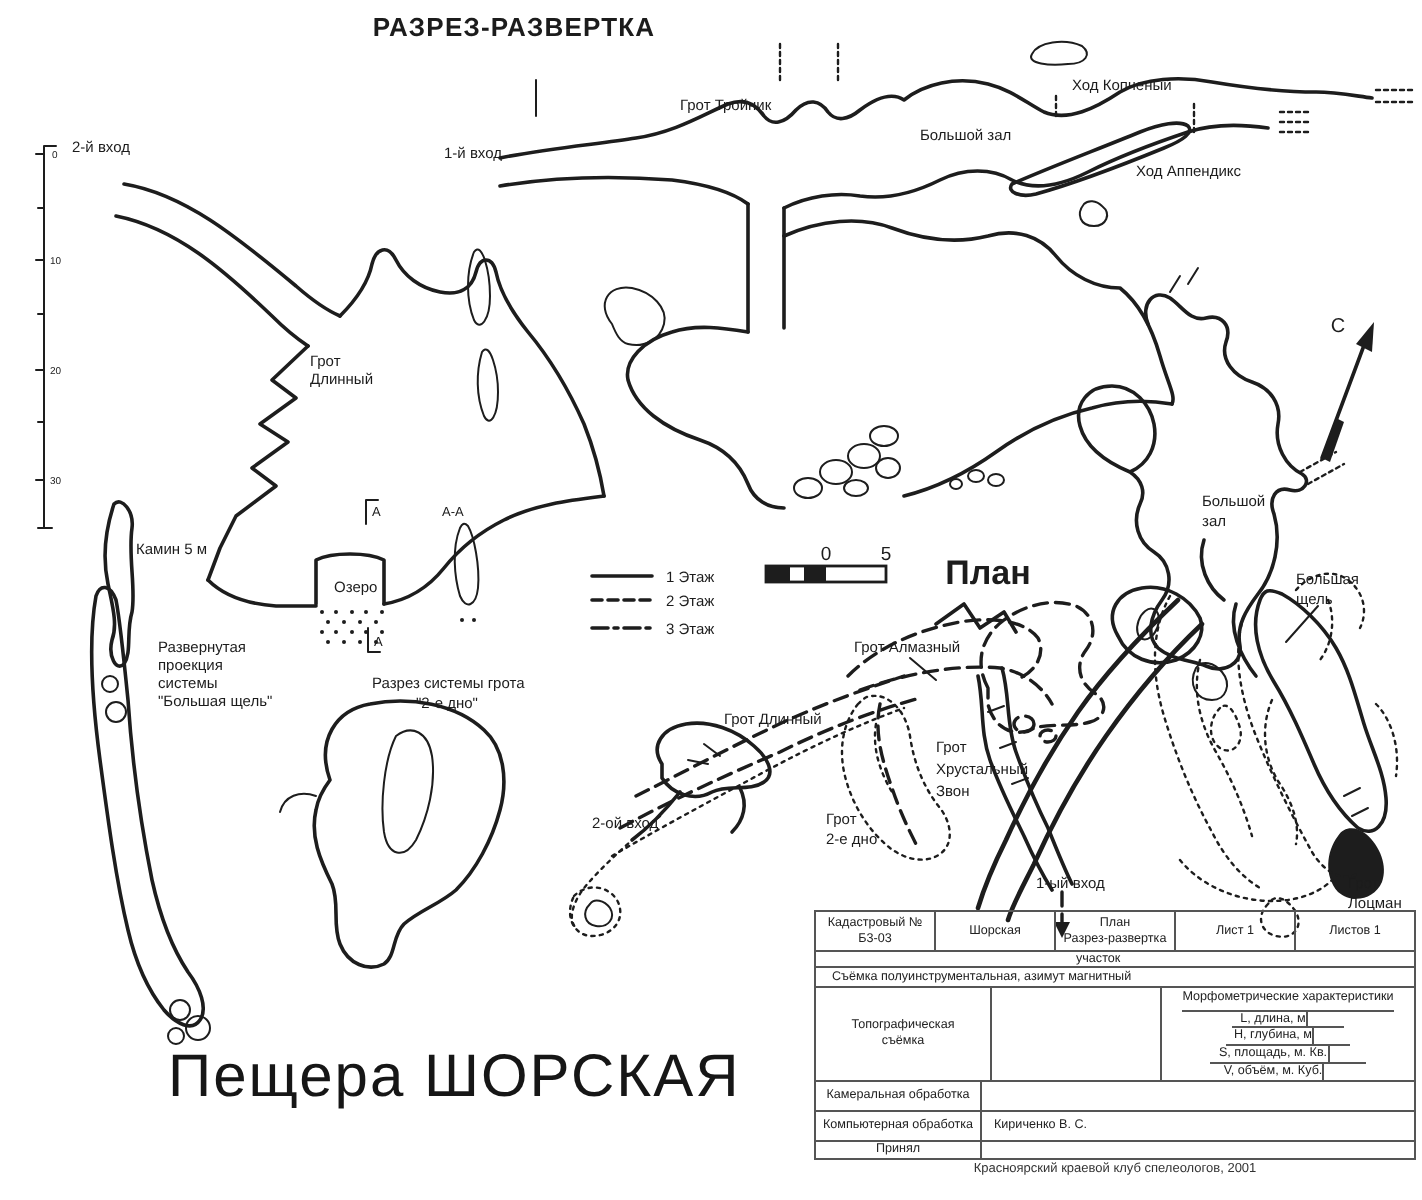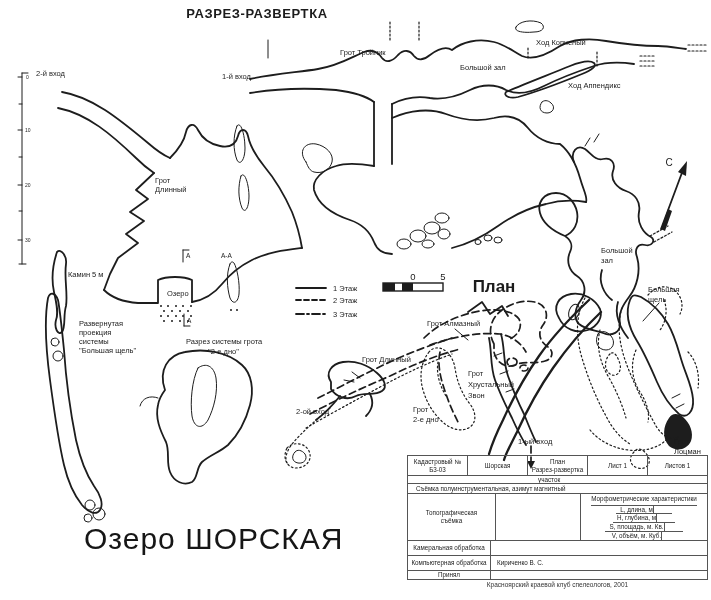--- a/index.html
+++ b/index.html
@@ -262,21 +262,21 @@
         <text x="518" y="444" font-size="7.5">1-ый вход</text>
         <text x="601" y="253" font-size="7.5">Большой</text>
         <text x="601" y="263" font-size="7.5">зал</text>
         <text x="648" y="292" font-size="7.5">Большая</text>
         <text x="648" y="302" font-size="7.5">щель</text>
         <text x="674" y="444" font-size="7.5">Грот</text>
         <text x="674" y="454" font-size="7.5">Лоцман</text>
       </g>
 </svg>
 
-  <div class="caveTitle">Озеро ШОРСКАЯ</div>
+  <div class="caveTitle">Пещера ШОРСКАЯ</div>
   <div class="credit">Красноярский краевой клуб спелеологов, 2001</div>
 
   <div class="tbl">
     <div class="tr rA">
       <div class="td">
         <span>Кадастровый №</span>
         <span>Б3-03</span>
       </div>
       <div class="td">
         <span>Шорская</span>

